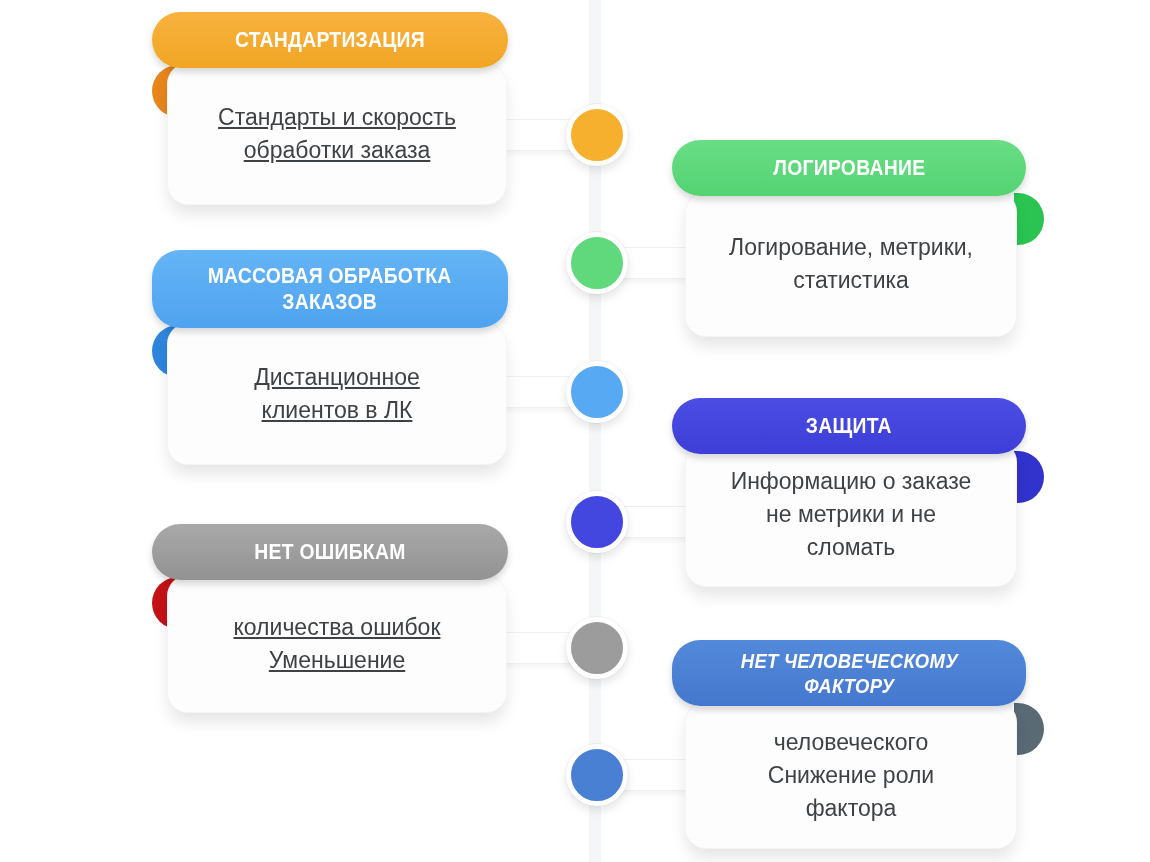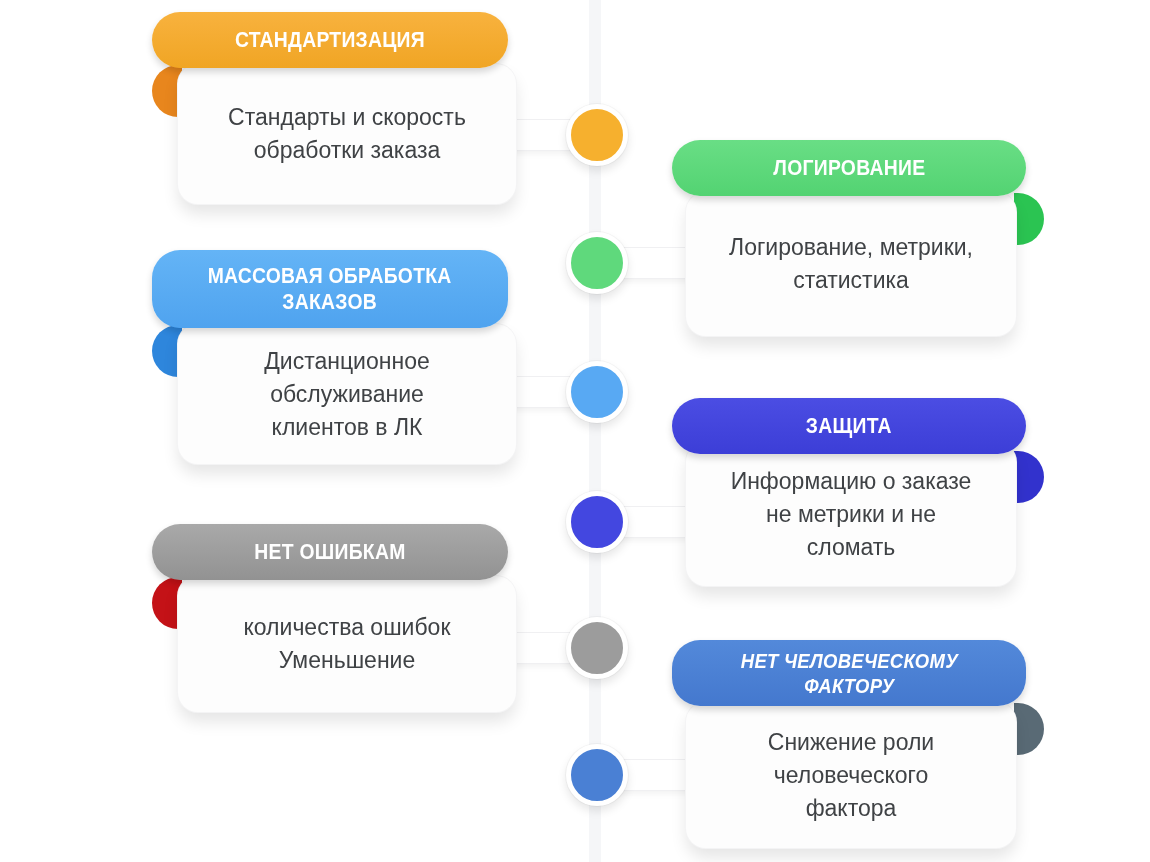--- a/index.html
+++ b/index.html
@@ -66,21 +66,21 @@
   .card .fold{top:53px;}
   .card.two .fold{top:75px;}
   .card.c5 .fold{top:63px;}
 
   .cbody{
     position:absolute;z-index:2;background:#fdfdfd;border-radius:20px;
     box-shadow:0 0 0 1px #f4f4f5, 0 10px 16px rgba(0,0,0,.10);
     display:flex;flex-direction:column;align-items:center;justify-content:center;
     text-align:center;color:#3f4245;font-size:23px;line-height:33px;
   }
-  .left  .cbody{left:28px;width:338px;}
+  .left  .cbody{left:18px;width:338px;text-decoration:underline;}
   .right .cbody{left:14px;width:330px;text-align:right;}
   .card.c0 .cbody{top:52px;height:140px}
   .card.c1 .cbody{top:74px;height:140px}
   .card.c2 .cbody{top:52px;height:136px}
   .card.c3 .cbody{top:52px;height:144px}
   .card.c4 .cbody{top:44px;height:144px}
   .card.c5 .cbody{top:62px;height:146px}
 </style>
 </head>
 <body>
@@ -111,21 +111,20 @@
     </div>
     <div class="banner">
       <div class="condense">СТАНДАРТИЗАЦИЯ</div>
     </div>
   </div>
 
   <div class="card left two c1" style="--banner-top: #64B4F6; --banner-bottom: #4FA3EF; --fold: #2E86DC;">
     <div class="fold"></div>
     <div class="cbody">
       <div>Дистанционное</div>
-      <div>обслуживание</div>
       <div>клиентов в ЛК</div>
     </div>
     <div class="banner">
       <div class="condense">
         <div>МАССОВАЯ ОБРАБОТКА</div>
         <div>ЗАКАЗОВ</div>
       </div>
     </div>
   </div>
 
@@ -159,22 +158,22 @@
       <div>сломать</div>
     </div>
     <div class="banner">
       <div class="condense">ЗАЩИТА</div>
     </div>
   </div>
 
   <div class="card right two c5" style="--banner-top: #5389DA; --banner-bottom: #4478CE; --fold: #596A75;">
     <div class="fold"></div>
     <div class="cbody">
+      <div>человеческого</div>
       <div>Снижение роли</div>
-      <div>человеческого</div>
       <div>фактора</div>
     </div>
     <div class="banner">
       <div class="condense">
         <div>НЕТ ЧЕЛОВЕЧЕСКОМУ</div>
         <div>ФАКТОРУ</div>
       </div>
     </div>
   </div>
 

